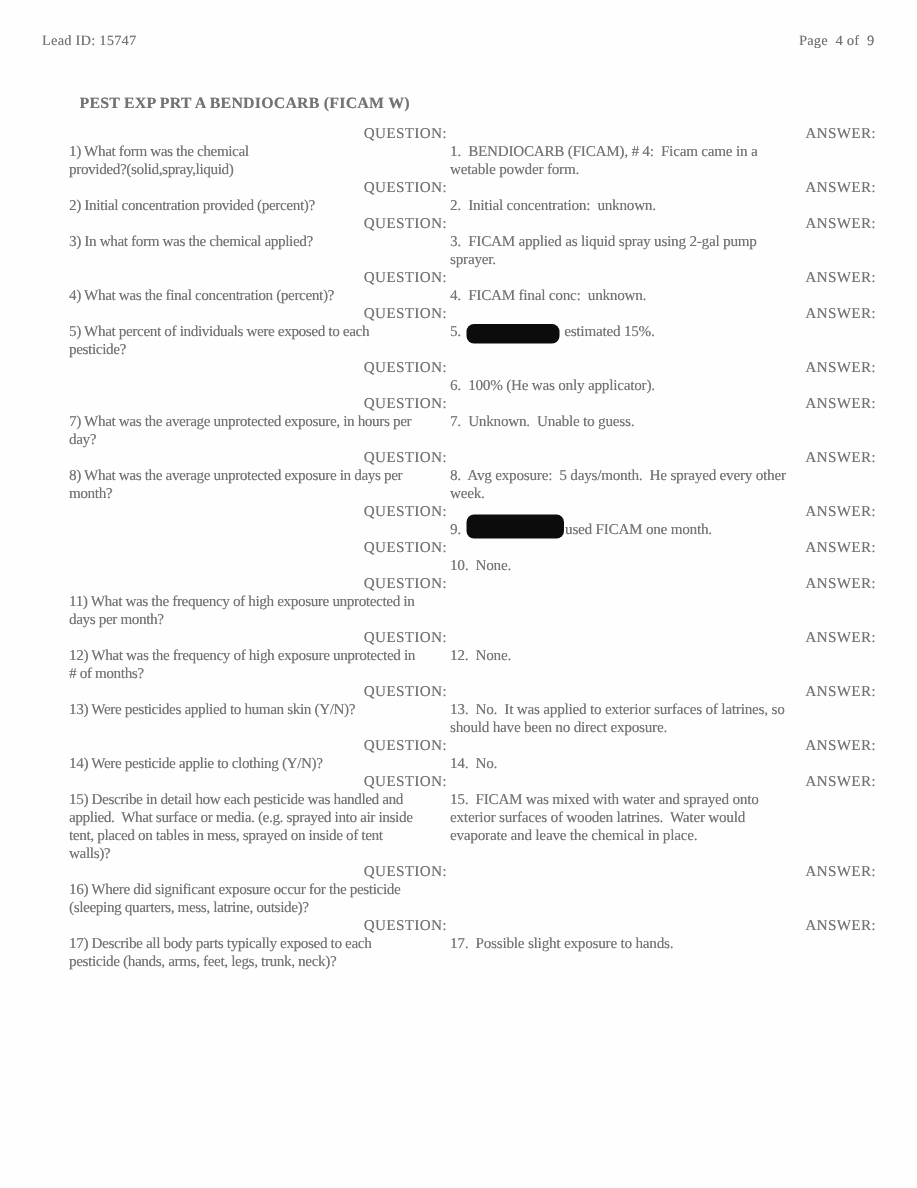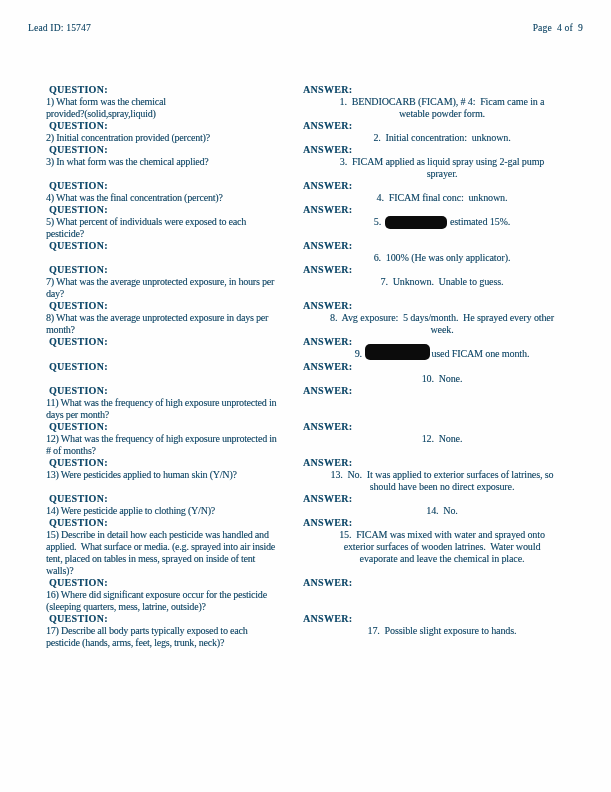--- a/index.html
+++ b/index.html
@@ -1,64 +1,65 @@
 <!DOCTYPE html>
 <html><head>
 <meta charset="utf-8">
 <style>
   html,body { margin:0; padding:0; background:#ffffff; }
   .page {
     position:relative;
     width:611px; height:792px;
     background:#fefefe;
     font-family:"Liberation Serif", serif;
-    color:#0c4a6e;
+    color:#737373;
     overflow:hidden;
     text-shadow: 0.2px 0 0 rgba(20,20,20,0.35);
   }
   .hdr {
     position:absolute; left:28px; right:28px; top:23px;
     display:flex; justify-content:space-between;
     font-size:9.5px; white-space:pre; letter-spacing:0.2px;
   }
   .title {
     position:absolute; left:53px; top:64px;
     font-weight:bold; font-size:10.5px; letter-spacing:0.2px; white-space:pre;
   }
   .qa-table { position:absolute; left:46px; top:84px; width:540px; }
   .qa-row { display:grid; grid-template-columns:252px 286px; }
   .cell { overflow:visible; }
   .lbl {
-    font-weight:bold; font-size:10px; line-height:12px;
-    padding-left:3px; letter-spacing:0.3px; white-space:pre;
+    font-weight:normal; font-size:10px; line-height:12px;
+    padding-left:3px; letter-spacing:0.3px; white-space:pre;text-align:right;
   }
   .acell .lbl { padding-left:5px; }
   .txt {
     font-size:10px; line-height:12px;
     letter-spacing:-0.2px; white-space:pre;
   }
-  .acell .txt { padding-left:2px; letter-spacing:-0.1px;text-align:center; }
+  .acell .txt { padding-left:2px; letter-spacing:-0.1px; }
   .redact {
     display:inline-block;
     background:#0c0c0c;
     border-radius:5px;
     vertical-align:middle;
     position:relative;
     text-shadow:none;
   }
   .u { text-decoration:underline; text-underline-offset:1px; }
 </style>
 </head>
 <body>
 
 <div class="page">
   <div class="hdr">
     <span>Lead ID: 15747</span>
     <span>Page  4 of  9</span>
   </div>
+  <div class="title">PEST EXP PRT A BENDIOCARB (FICAM W)</div>
   <div class="qa-table" id="qa-table">
       <div class="qa-row">
         <div class="cell qcell">
           <div class="lbl">QUESTION:</div>
           <div class="txt">1) What form was the chemical
 provided?(solid,spray,liquid)</div>
         </div>
         <div class="cell acell">
           <div class="lbl">ANSWER:</div>
           <div class="txt"><span>1.  BENDIOCARB (FICAM), # 4:  Ficam came in a</span>

